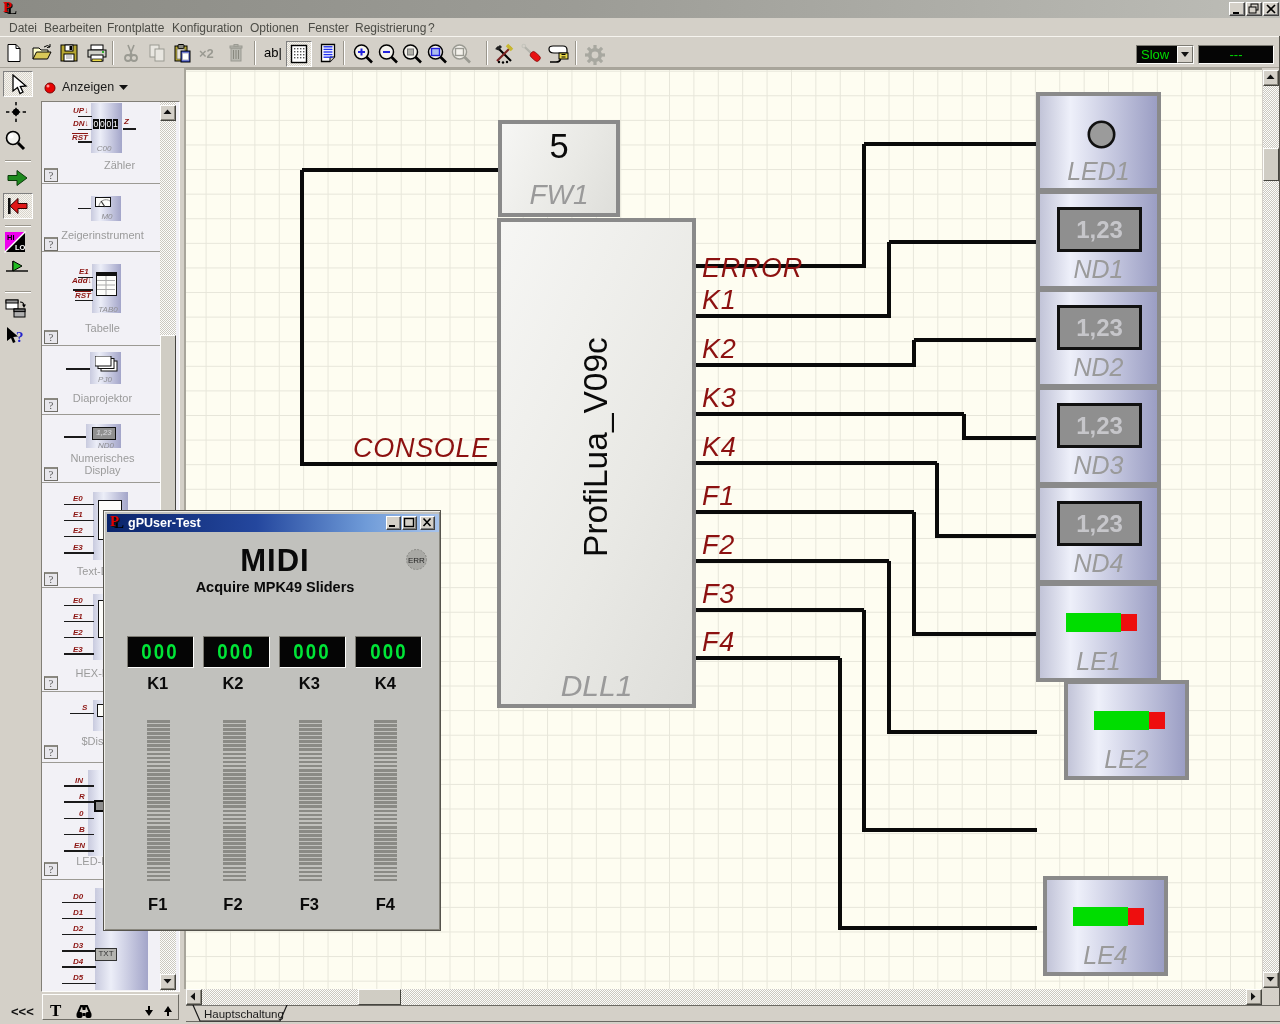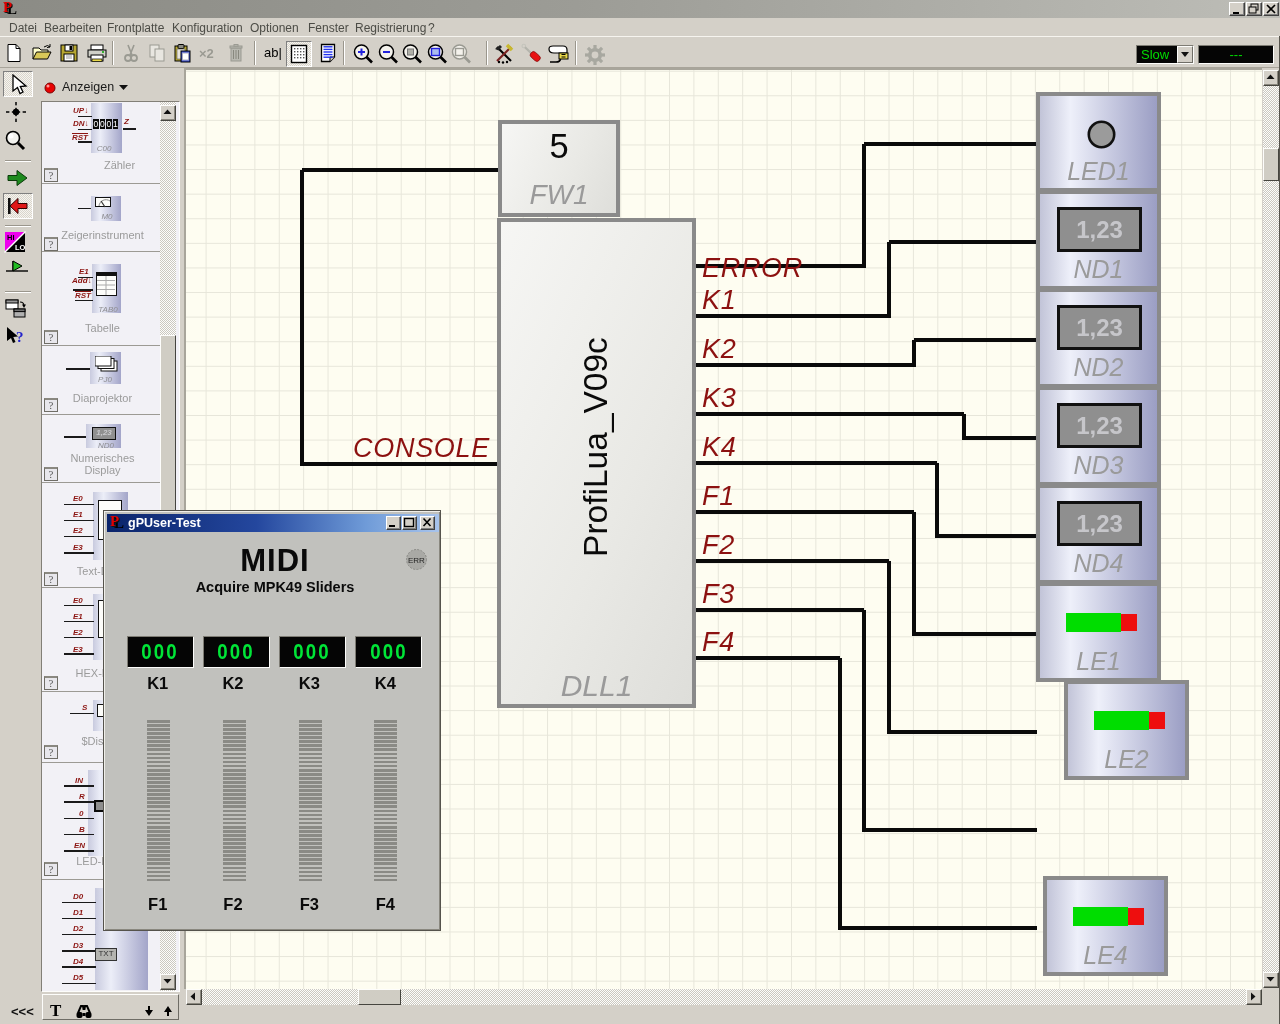--- a/index.html
+++ b/index.html
@@ -657,20 +657,28 @@
           <path d="M3.5 6.5 L8 2.5 L8 10.5 Z" fill="#111"></path>
         </svg>
       </div>
 <div class="sbthumb" style="left:172px;top:0px;width:43px;height:16px;"></div>
 <div class="sbbtn" style="left:1060px;top:0px;width:16px;height:16px;">
         <svg width="13" height="13">
           <path d="M8.5 6.5 L4 2.5 L4 10.5 Z" fill="#111"></path>
         </svg>
       </div>
 </div>
+  <div id="tabbar">
+<div class="abs" style="left:0px;top:16px;width:1094px;height:1px;background:#6b6963;"></div>
+<div class="abs" style="left:0px;top:0px;width:1094px;height:1px;background:#6b6963;"></div>
+<svg class="abs" style="left:2px;top:0px;" width="104" height="18">
+        <path d="M5 0 L99 0 L92 16 L12 16 Z" fill="#d4d0c8" stroke="#1a1a1a" stroke-width="1.2"></path>
+      </svg>
+<div class="abs" style="left:18px;top:3px;font-size:11.5px;color:#1a1a1a;">Hauptschaltung</div>
+</div>
   <div id="gpwin">
 <div id="gptitle">
 <div class="plogo" style="left:3px; top:1px;">
           <span class="pl" style="color:#000;">L</span>
           <span class="pp">P</span>
         </div>
 <div class="gtt">gPUser-Test</div>
 <div class="gbtn" style="left:279px;">
           <svg width="12" height="11">
             <rect x="2" y="8" width="6" height="2" fill="#000"></rect>

